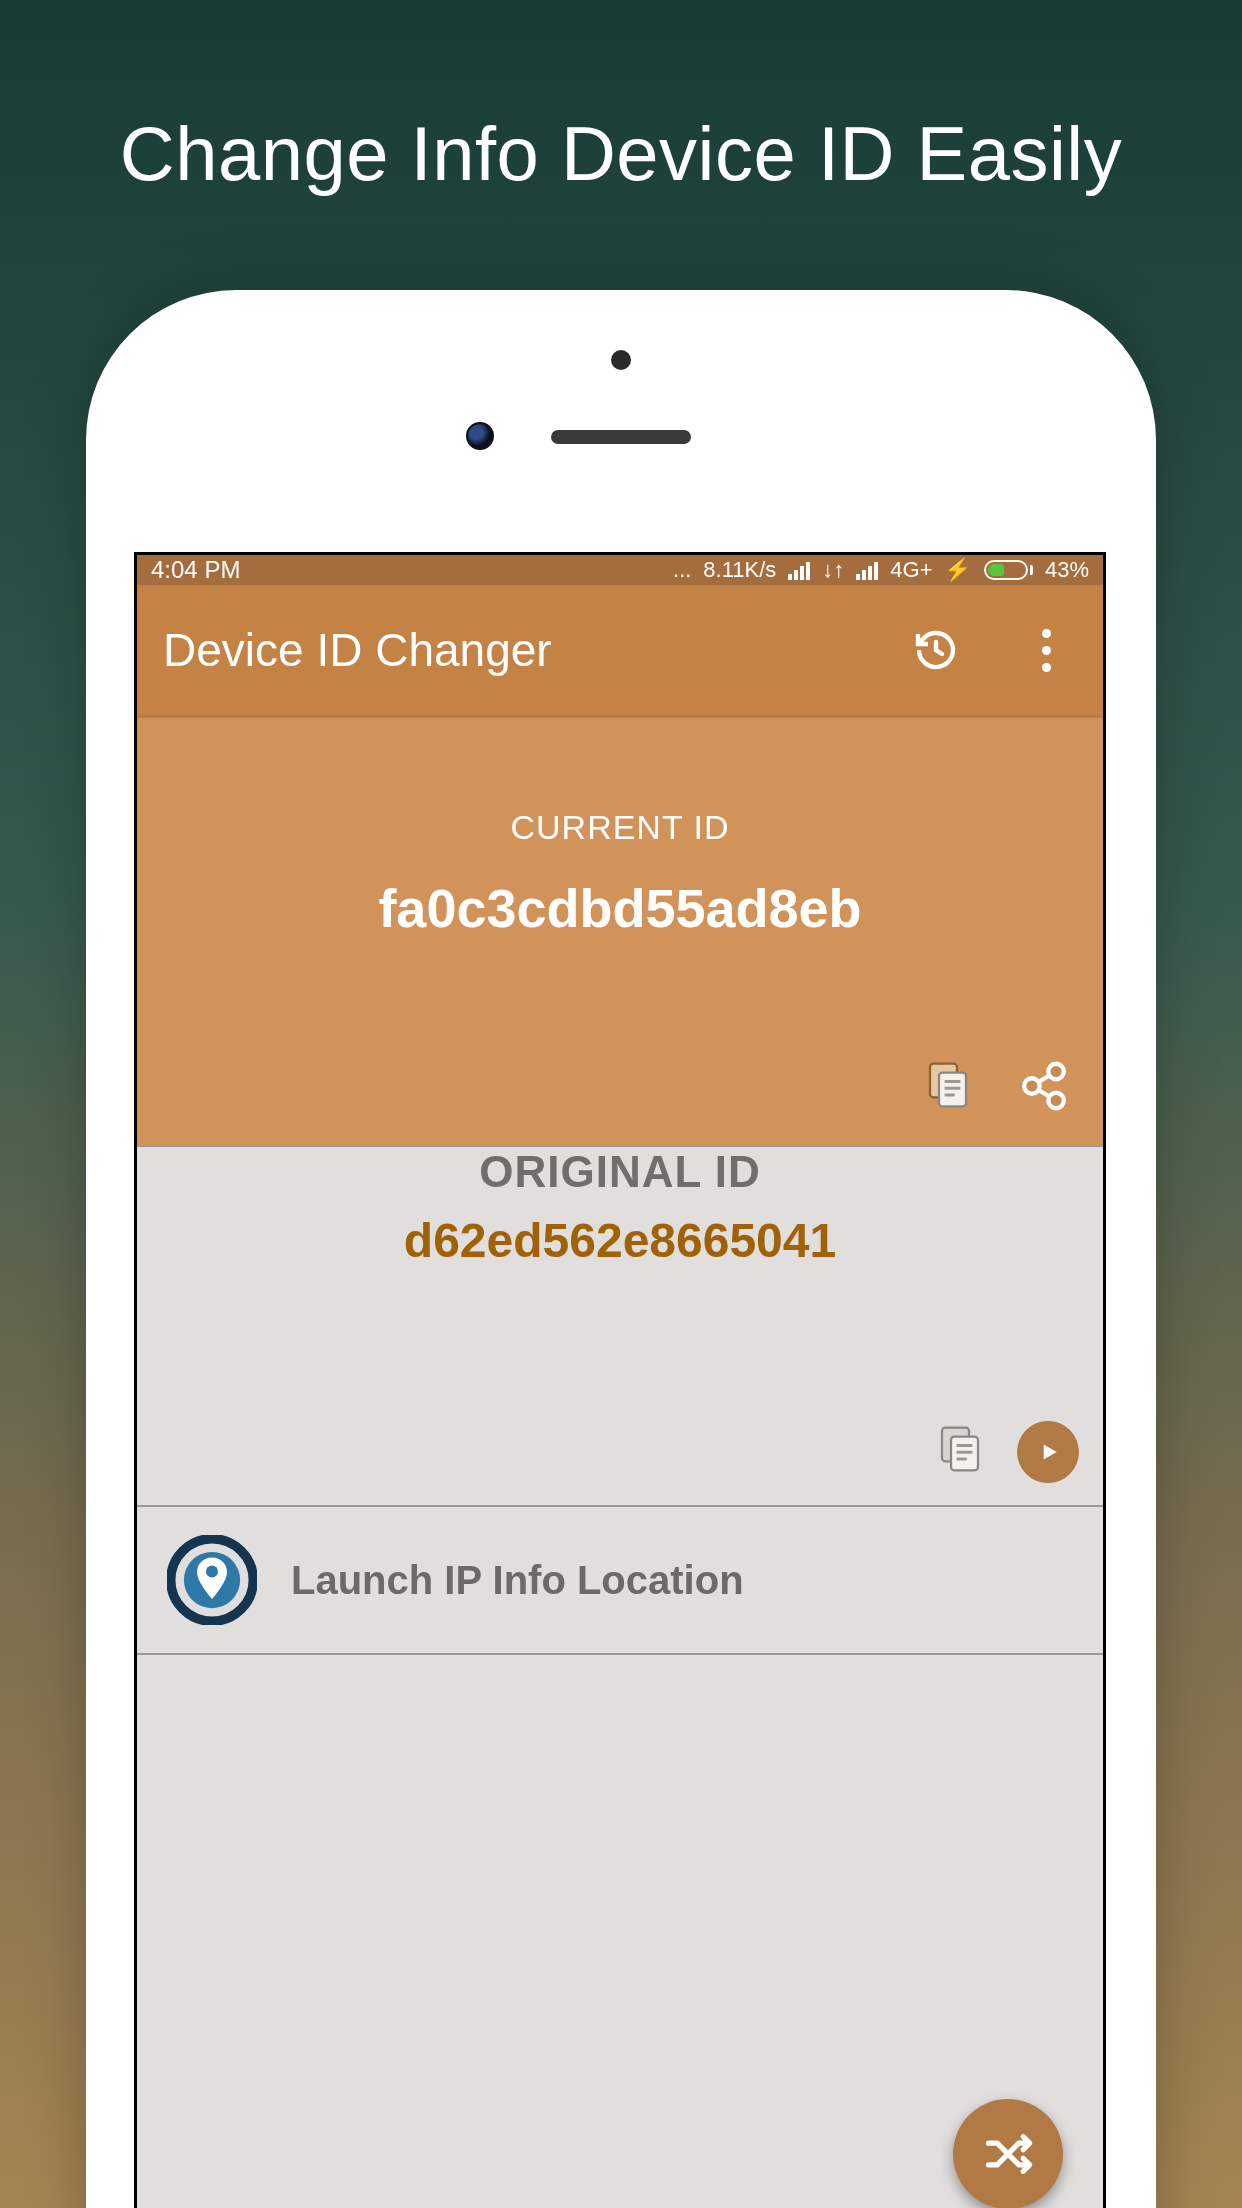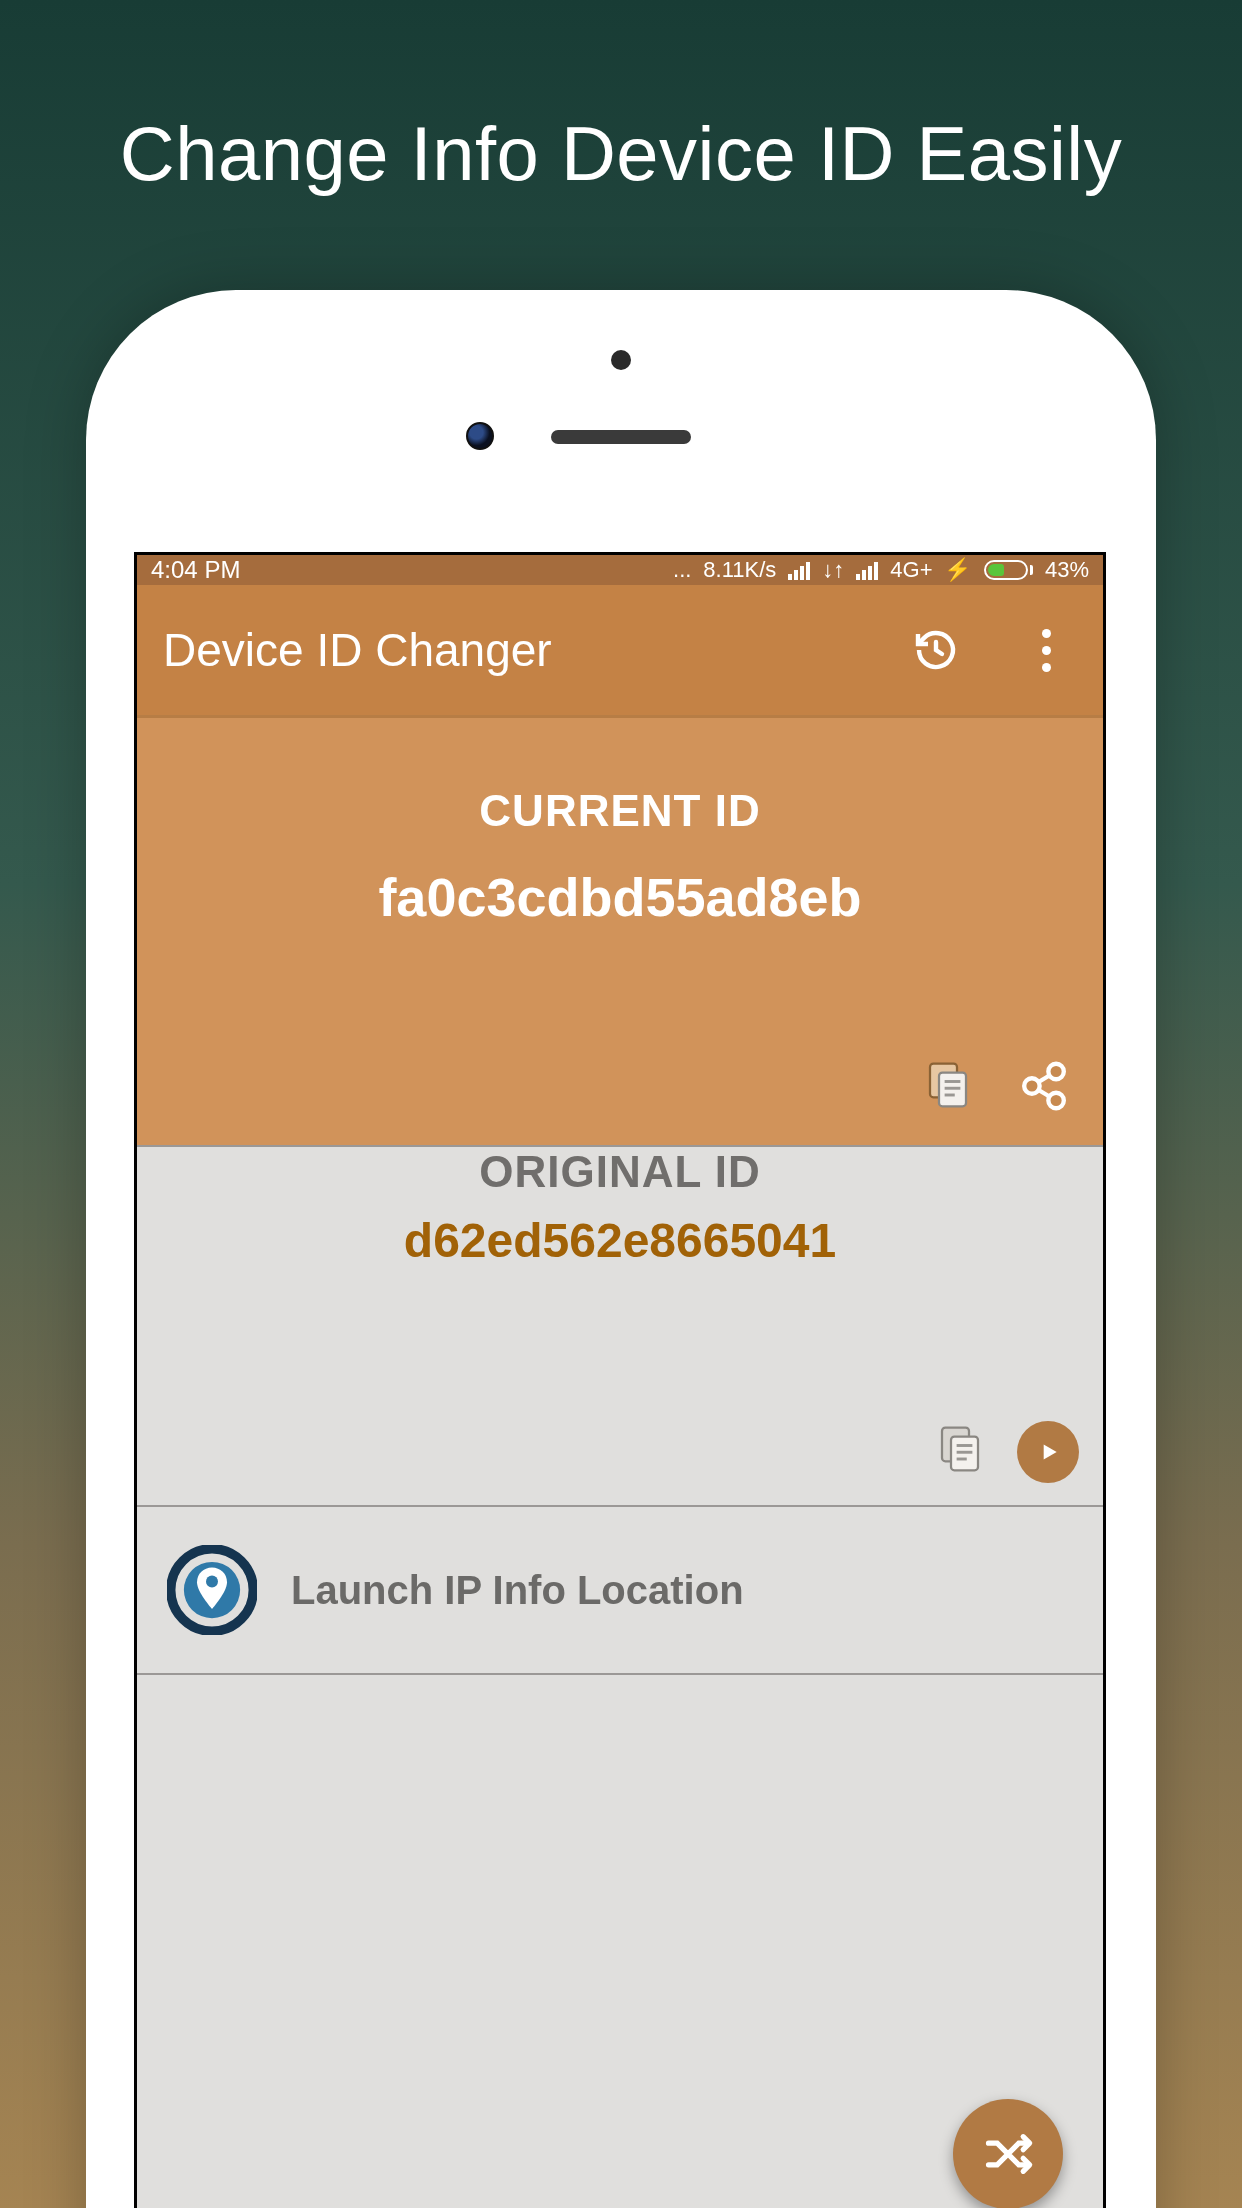--- a/index.html
+++ b/index.html
@@ -103,21 +103,21 @@
 
   
   .panel-current {
     height: 430px;
     background: #d1935a;
     color: #fff;
     text-align: center;
     position: relative;
     border-top: 3px solid #b77d45;
   }
-  .panel-current .label { font-size: 44px; padding-top: 68px; letter-spacing: 1px; font-weight: bold; }
+  .panel-current .label { font-size: 34px; padding-top: 90px; letter-spacing: 1px; }
   .panel-current .value { font-size: 54px; font-weight: 700; margin-top: 30px; }
   .panel-current .actions { position: absolute; right: 30px; bottom: 26px; display: flex; gap: 40px; align-items: center; }
 
   
   .panel-edit {
     height: 245px; border-top: 2px solid #9b9896;
     display: flex; align-items: center; gap: 24px;
     padding: 0 20px 0 30px;
     background: #e0dfdd;
   }
@@ -139,21 +139,21 @@
     height: 360px; border-top: 2px solid #9b9896;
     background: #e0dfdd;
     text-align: center; position: relative;
   }
   .panel-original .lbl { color: #706e6c; font-size: 44px; font-weight: 700; letter-spacing: 1px; }
   .panel-original .val { color: #a16207; font-size: 48px; font-weight: 700; margin-top: 16px; }
   .panel-original .acts { position: absolute; right: 24px; bottom: 22px; display: flex; align-items: center; gap: 30px; }
 
   
   .panel-ip {
-    height: 170px; border-top: 2px solid #9b9896; border-bottom: 2px solid #9b9896;
+    height: 150px; border-top: 2px solid #9b9896; border-bottom: 2px solid #9b9896;
     background: #e0dfdd;
     display: flex; align-items: center; gap: 34px; padding: 0 30px;
   }
   .panel-ip .txt { font-size: 40px; font-weight: 600; color: #6b6a68; }
 
   
   .fab {
     position: absolute;
     right: 40px; bottom: 40px;
     width: 110px; height: 110px; border-radius: 50%;

